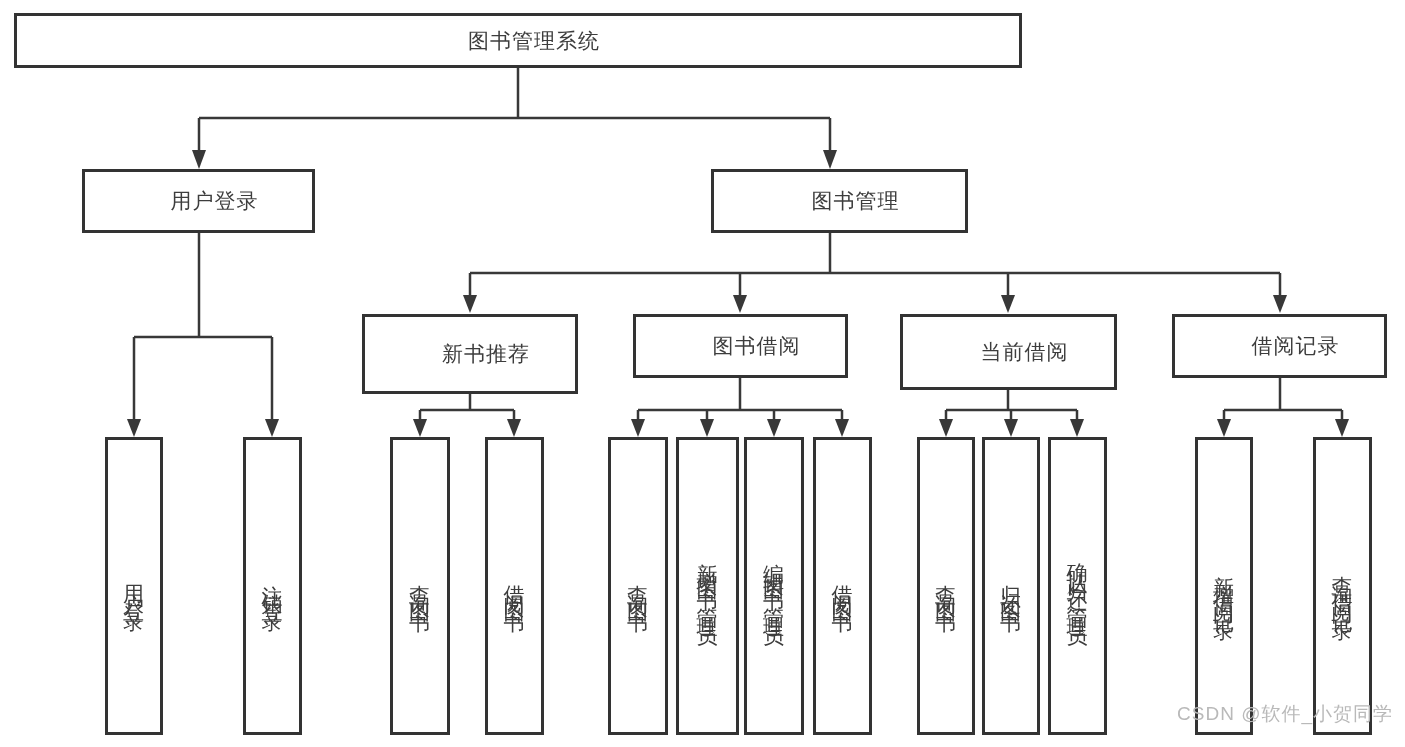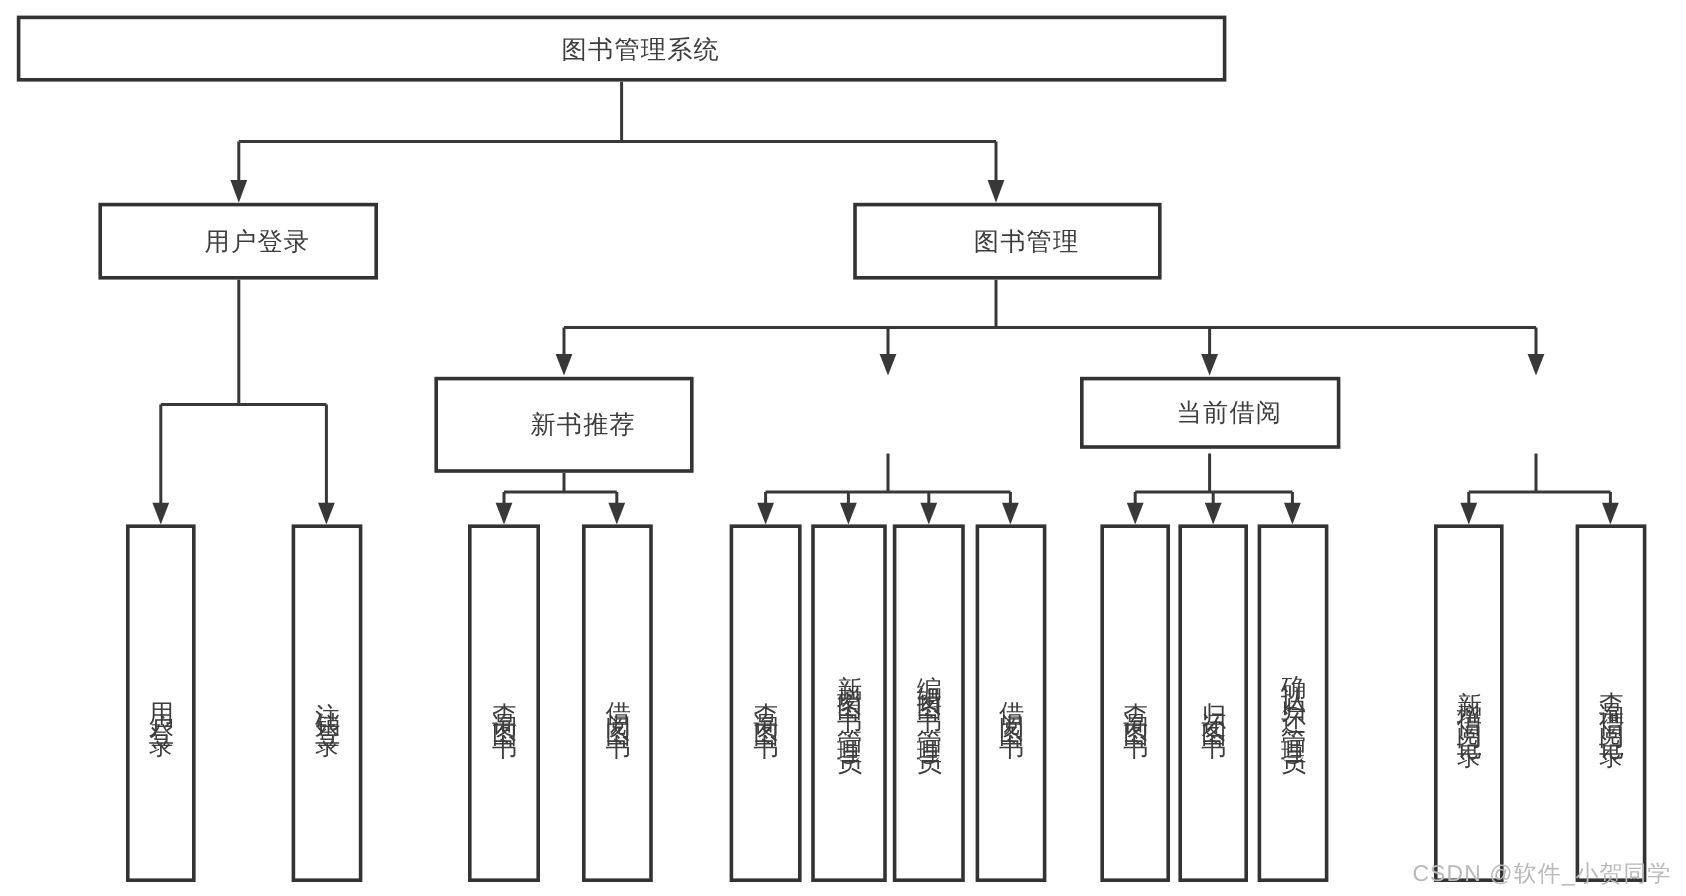--- a/index.html
+++ b/index.html
@@ -36,21 +36,21 @@
   .node.v {
     writing-mode: vertical-rl;
     text-orientation: mixed;
     font-size: 21px;
     letter-spacing: 9px;
     line-height: 1;
   }
   .watermark {
     position: absolute;
     right: 12px;
-    bottom: 6px;
+    bottom: 20px;
     font-size: 19px;
     color: #b9b9b9;
     letter-spacing: 1px;
     white-space: nowrap;
   }
 </style>
 </head>
 <body>
 
 <div class="stage">
@@ -90,21 +90,23 @@
     <polygon fill="#383838" stroke="none" points="1217,419 1231,419 1224,437"></polygon>
     <polygon fill="#383838" stroke="none" points="1335,419 1349,419 1342,437"></polygon>
   </svg>
 
   <div class="node h" style="left:14px; top:13px; width:1008px; height:55px;">图书管理系统</div>
 
   <div class="node h" style="left:82px; top:169px; width:233px; height:64px;">用户登录</div>
   <div class="node h" style="left:711px; top:169px; width:257px; height:64px;">图书管理</div>
 
   <div class="node h" style="left:362px; top:314px; width:216px; height:80px;">新书推荐</div>
-  <div class="node h" style="left:900px; top:314px; width:217px; height:60px;">当前借阅</div>
+  <div class="node h" style="left:633px; top:314px; width:215px; height:64px;">图书借阅</div>
+  <div class="node h" style="left:900px; top:314px; width:217px; height:76px;">当前借阅</div>
+  <div class="node h" style="left:1172px; top:314px; width:215px; height:64px;">借阅记录</div>
 
   <div class="node v" style="left:105px; top:437px; width:58px; height:298px;">用户登录</div>
   <div class="node v" style="left:243px; top:437px; width:59px; height:298px;">注销登录</div>
 
   <div class="node v" style="left:390px; top:437px; width:60px; height:298px;">查询图书</div>
   <div class="node v" style="left:485px; top:437px; width:59px; height:298px;">借阅图书</div>
 
   <div class="node v" style="left:608px; top:437px; width:60px; height:298px;">查询图书</div>
   <div class="node v" style="left:676px; top:437px; width:63px; height:298px;">新增图书（管理员）</div>
   <div class="node v" style="left:744px; top:437px; width:60px; height:298px;">编辑图书（管理员）</div>

